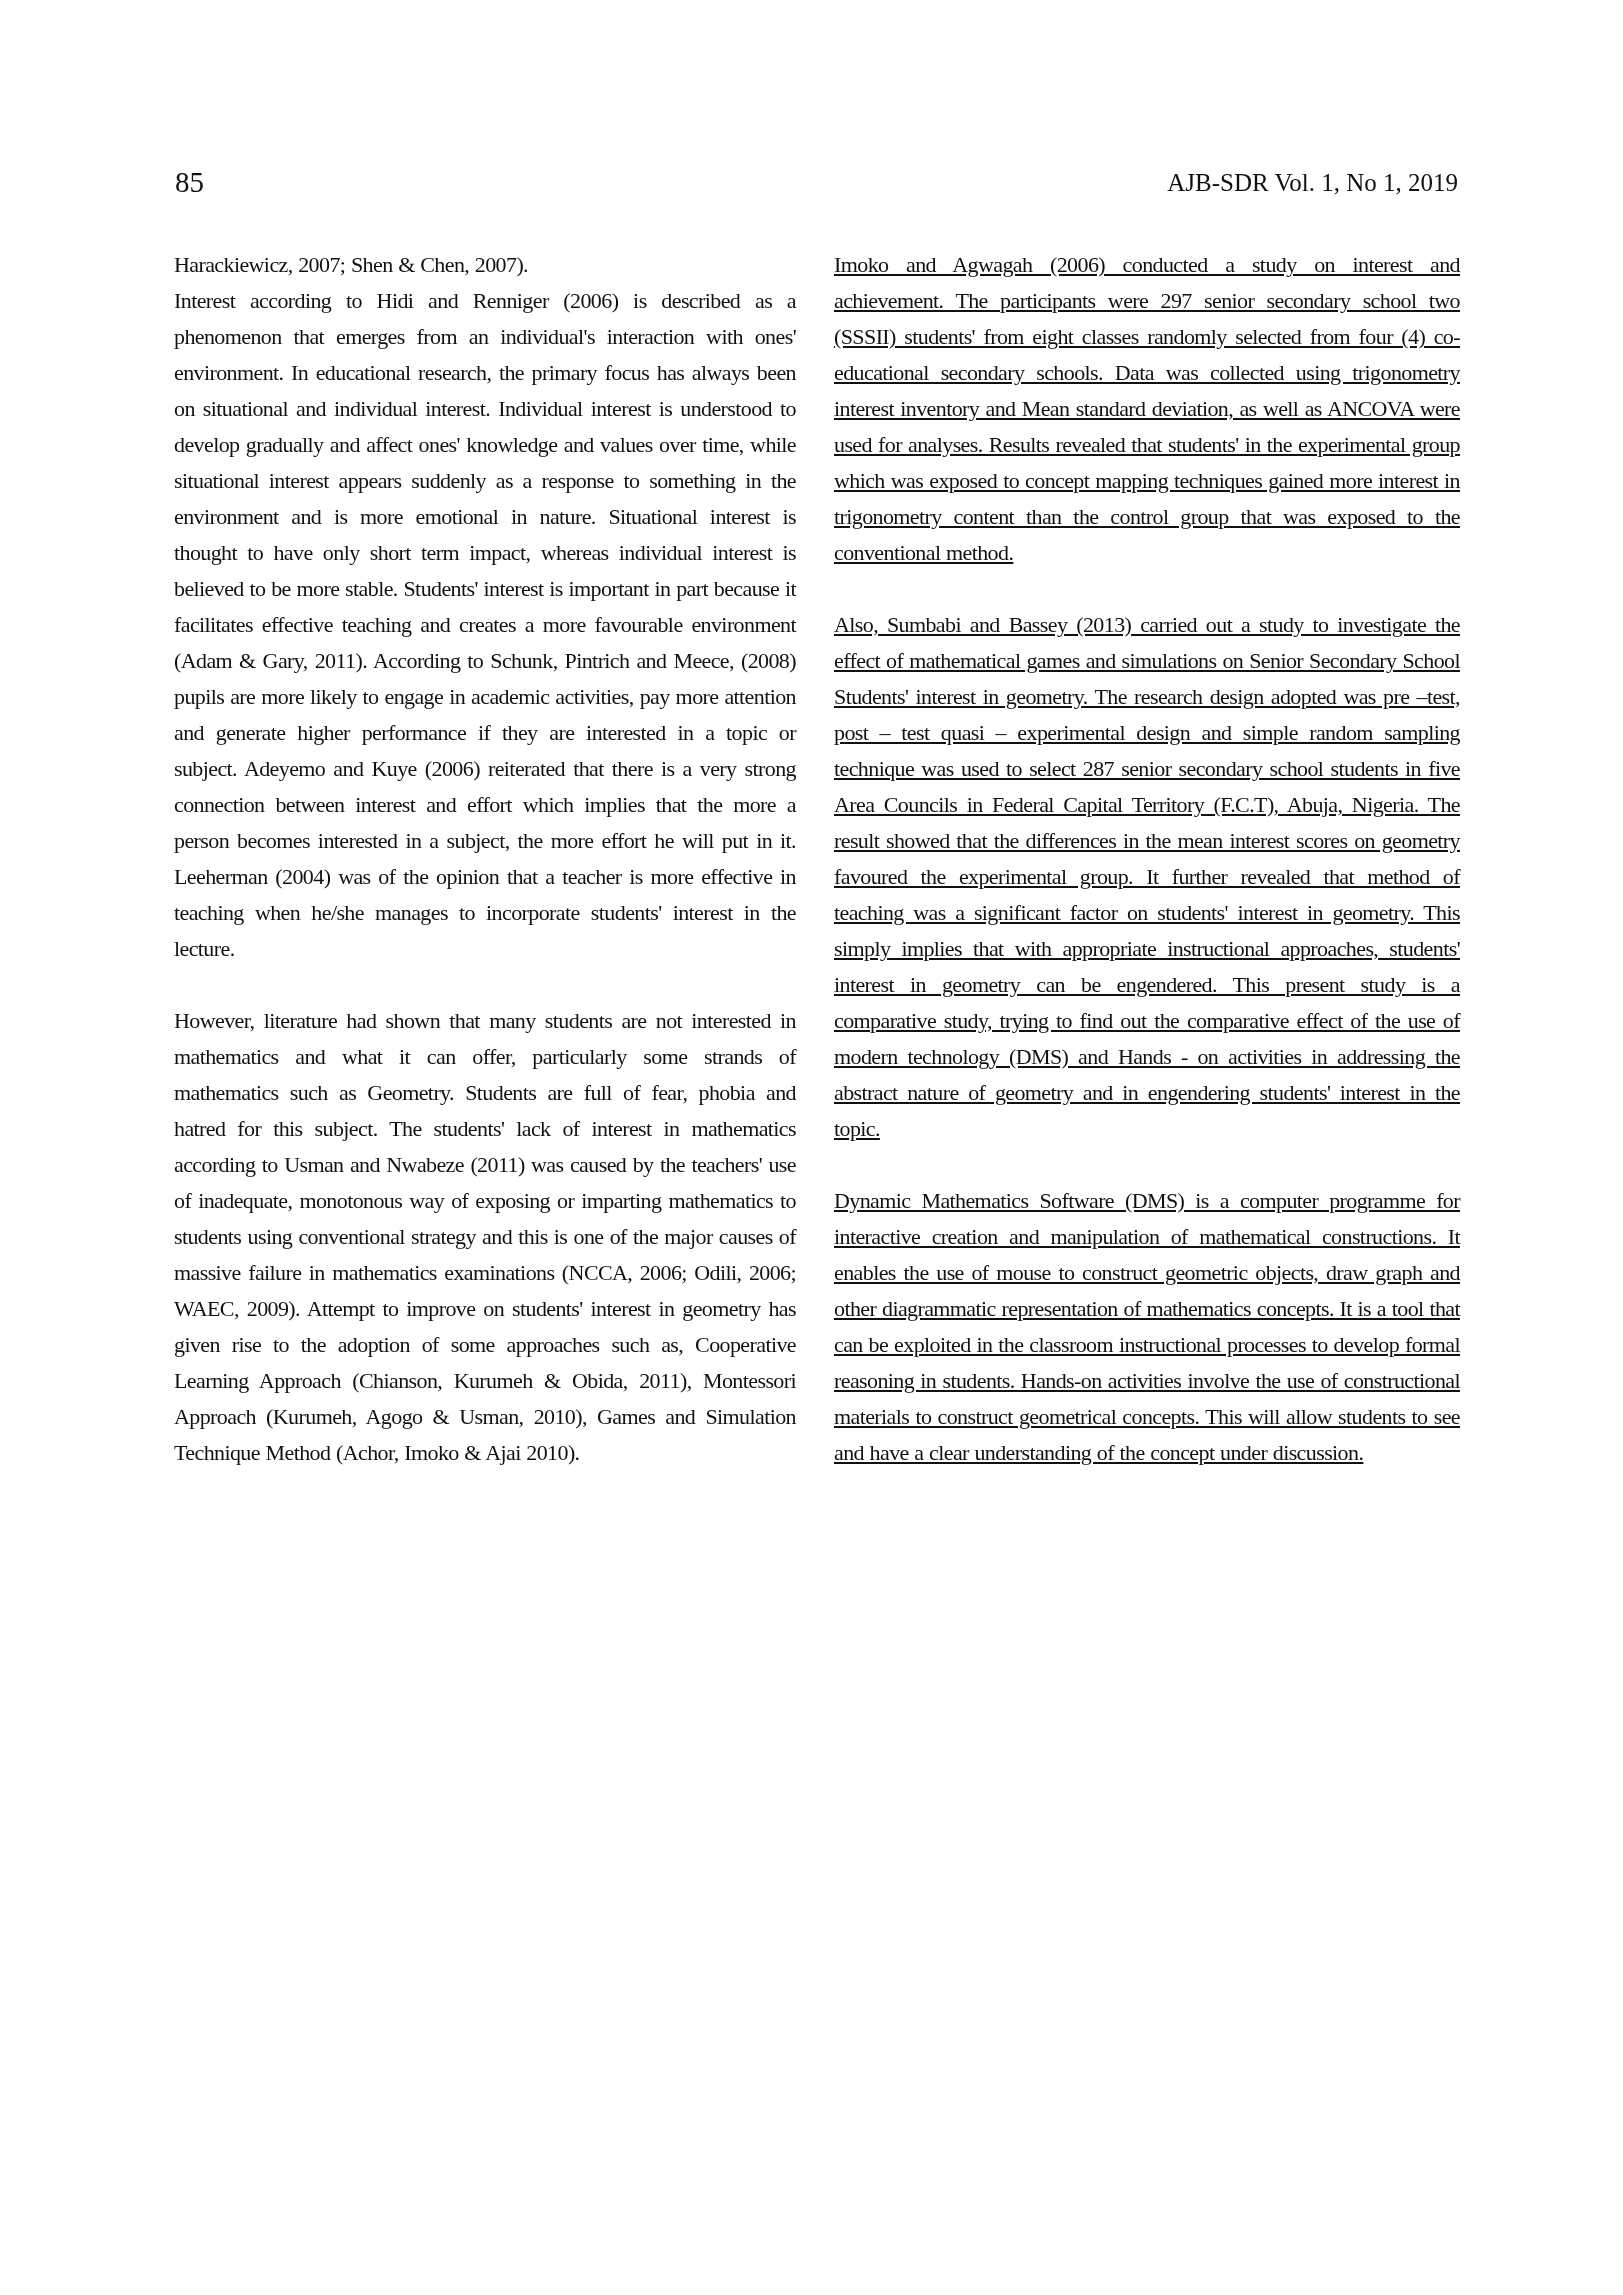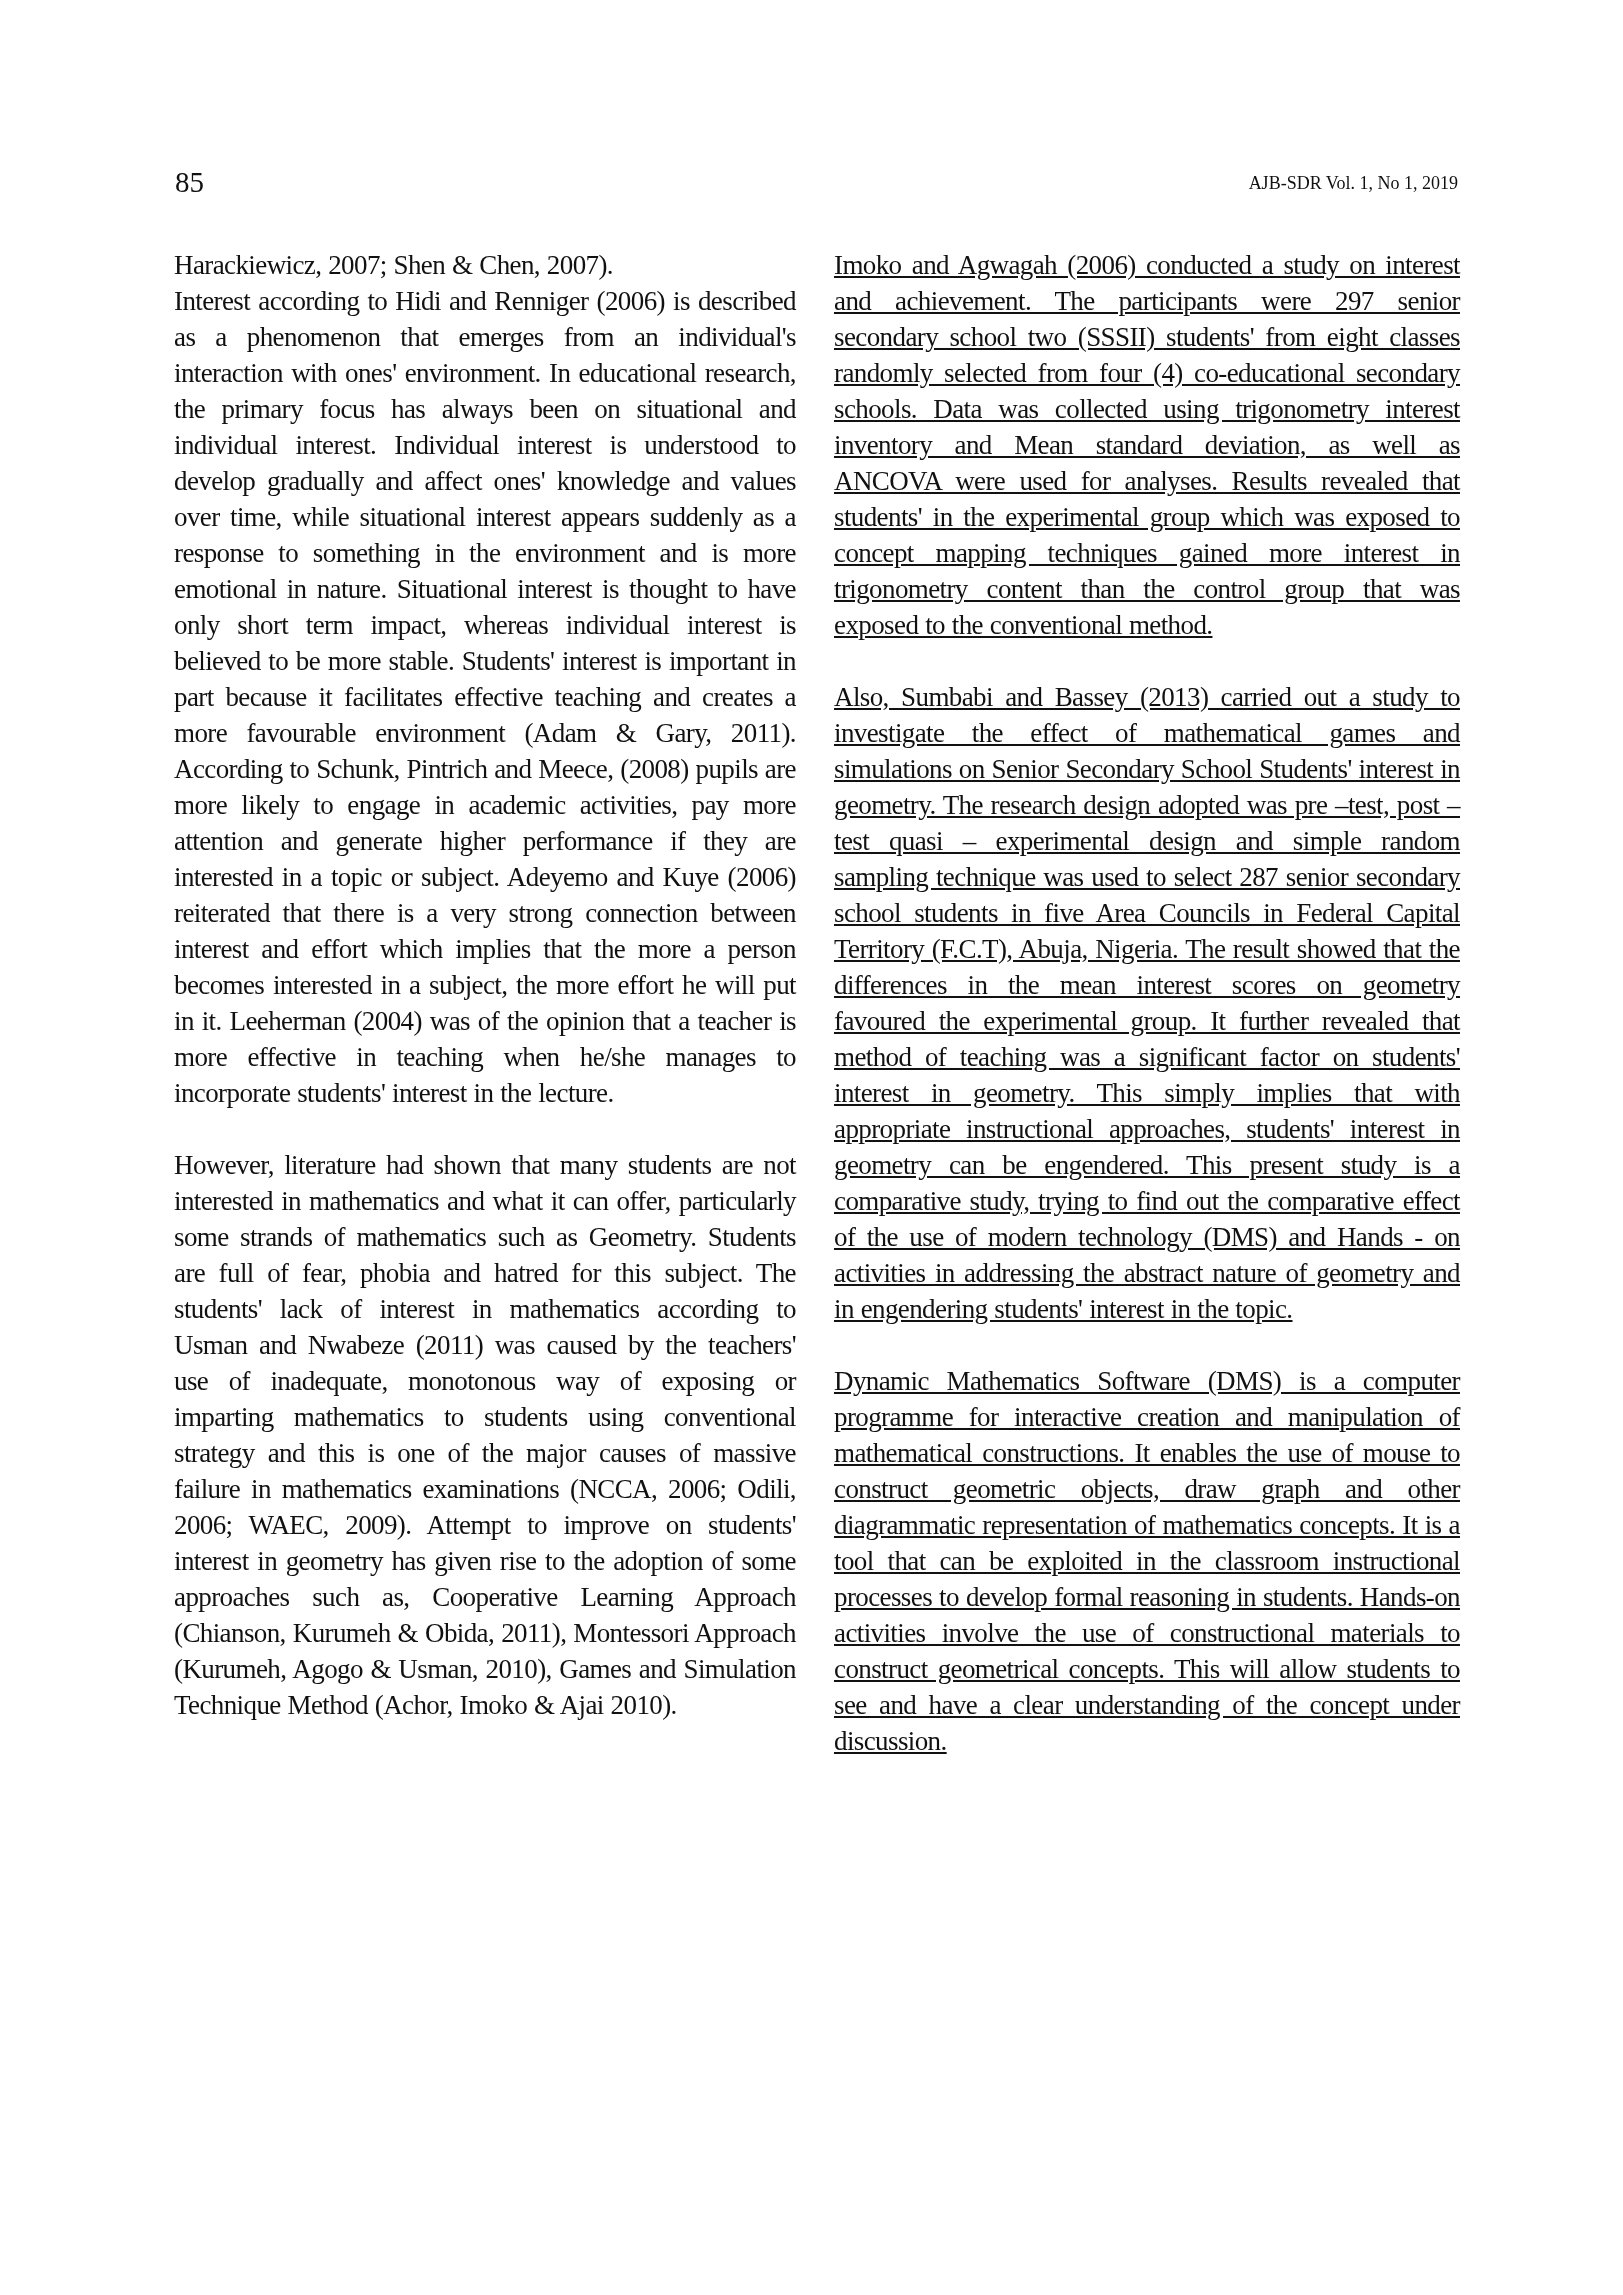--- a/index.html
+++ b/index.html
@@ -19,35 +19,35 @@
       position: absolute;
       left: 175px;
       top: 165px;
       font-size: 29px;
       line-height: 34px;
     }
     .running-head {
       position: absolute;
       right: 165px;
       top: 168px;
-      font-size: 18px;
+      font-size: 25px;
       line-height: 30px;
       text-align: right;
       margin-left: 48px;
     }
     .column {
       position: absolute;
       top: 247px;
       width: 622px;
     }
     .column-left { left: 174px; }
     .column-right { left: 834px; width: 626px; text-decoration: underline; }
     .para {
       margin: 0 0 36px 0;
-      font-size: 27px;
+      font-size: 22px;
       line-height: 36px;
       text-align: justify;
       letter-spacing: -0.6px;
       word-spacing: 0.7px;
       hyphens: none;
     }
     .para.first-continued {
       margin-bottom: 0;
     }
   </style>

